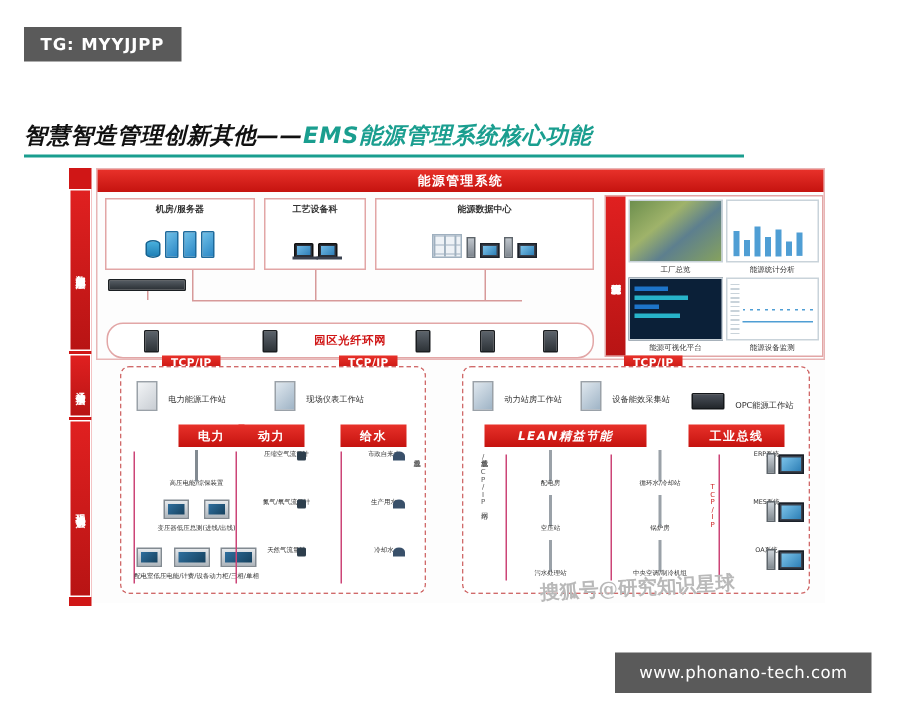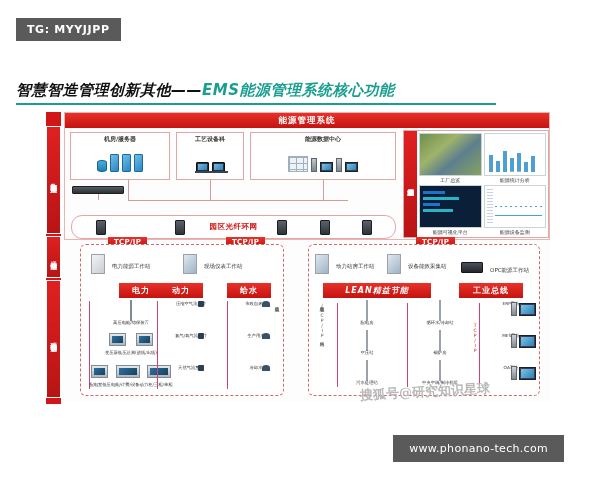--- a/index.html
+++ b/index.html
@@ -209,21 +209,21 @@
   .vline.dark{ background:#c47; }
 
   
   .watermark{
     position:absolute; left:360px; top:383px;
     font-size:13px; color:#b9b9b9; font-weight:bold;
     transform:rotate(-3deg); white-space:nowrap;
     font-family:"DejaVu Serif","Liberation Serif",serif;
   }
   .footer{
-    position:absolute; right:36px; bottom:18px;
+    position:absolute; right:19px; bottom:18px;
     background:#5a5a5a; color:#fff; font-size:11px;
     padding:7px 16px; letter-spacing:.3px;
   }
 </style>
 </head>
 <body>
 
 <div class="tg-badge">TG: MYYJJPP</div>
 
 <div class="title-wrap">

